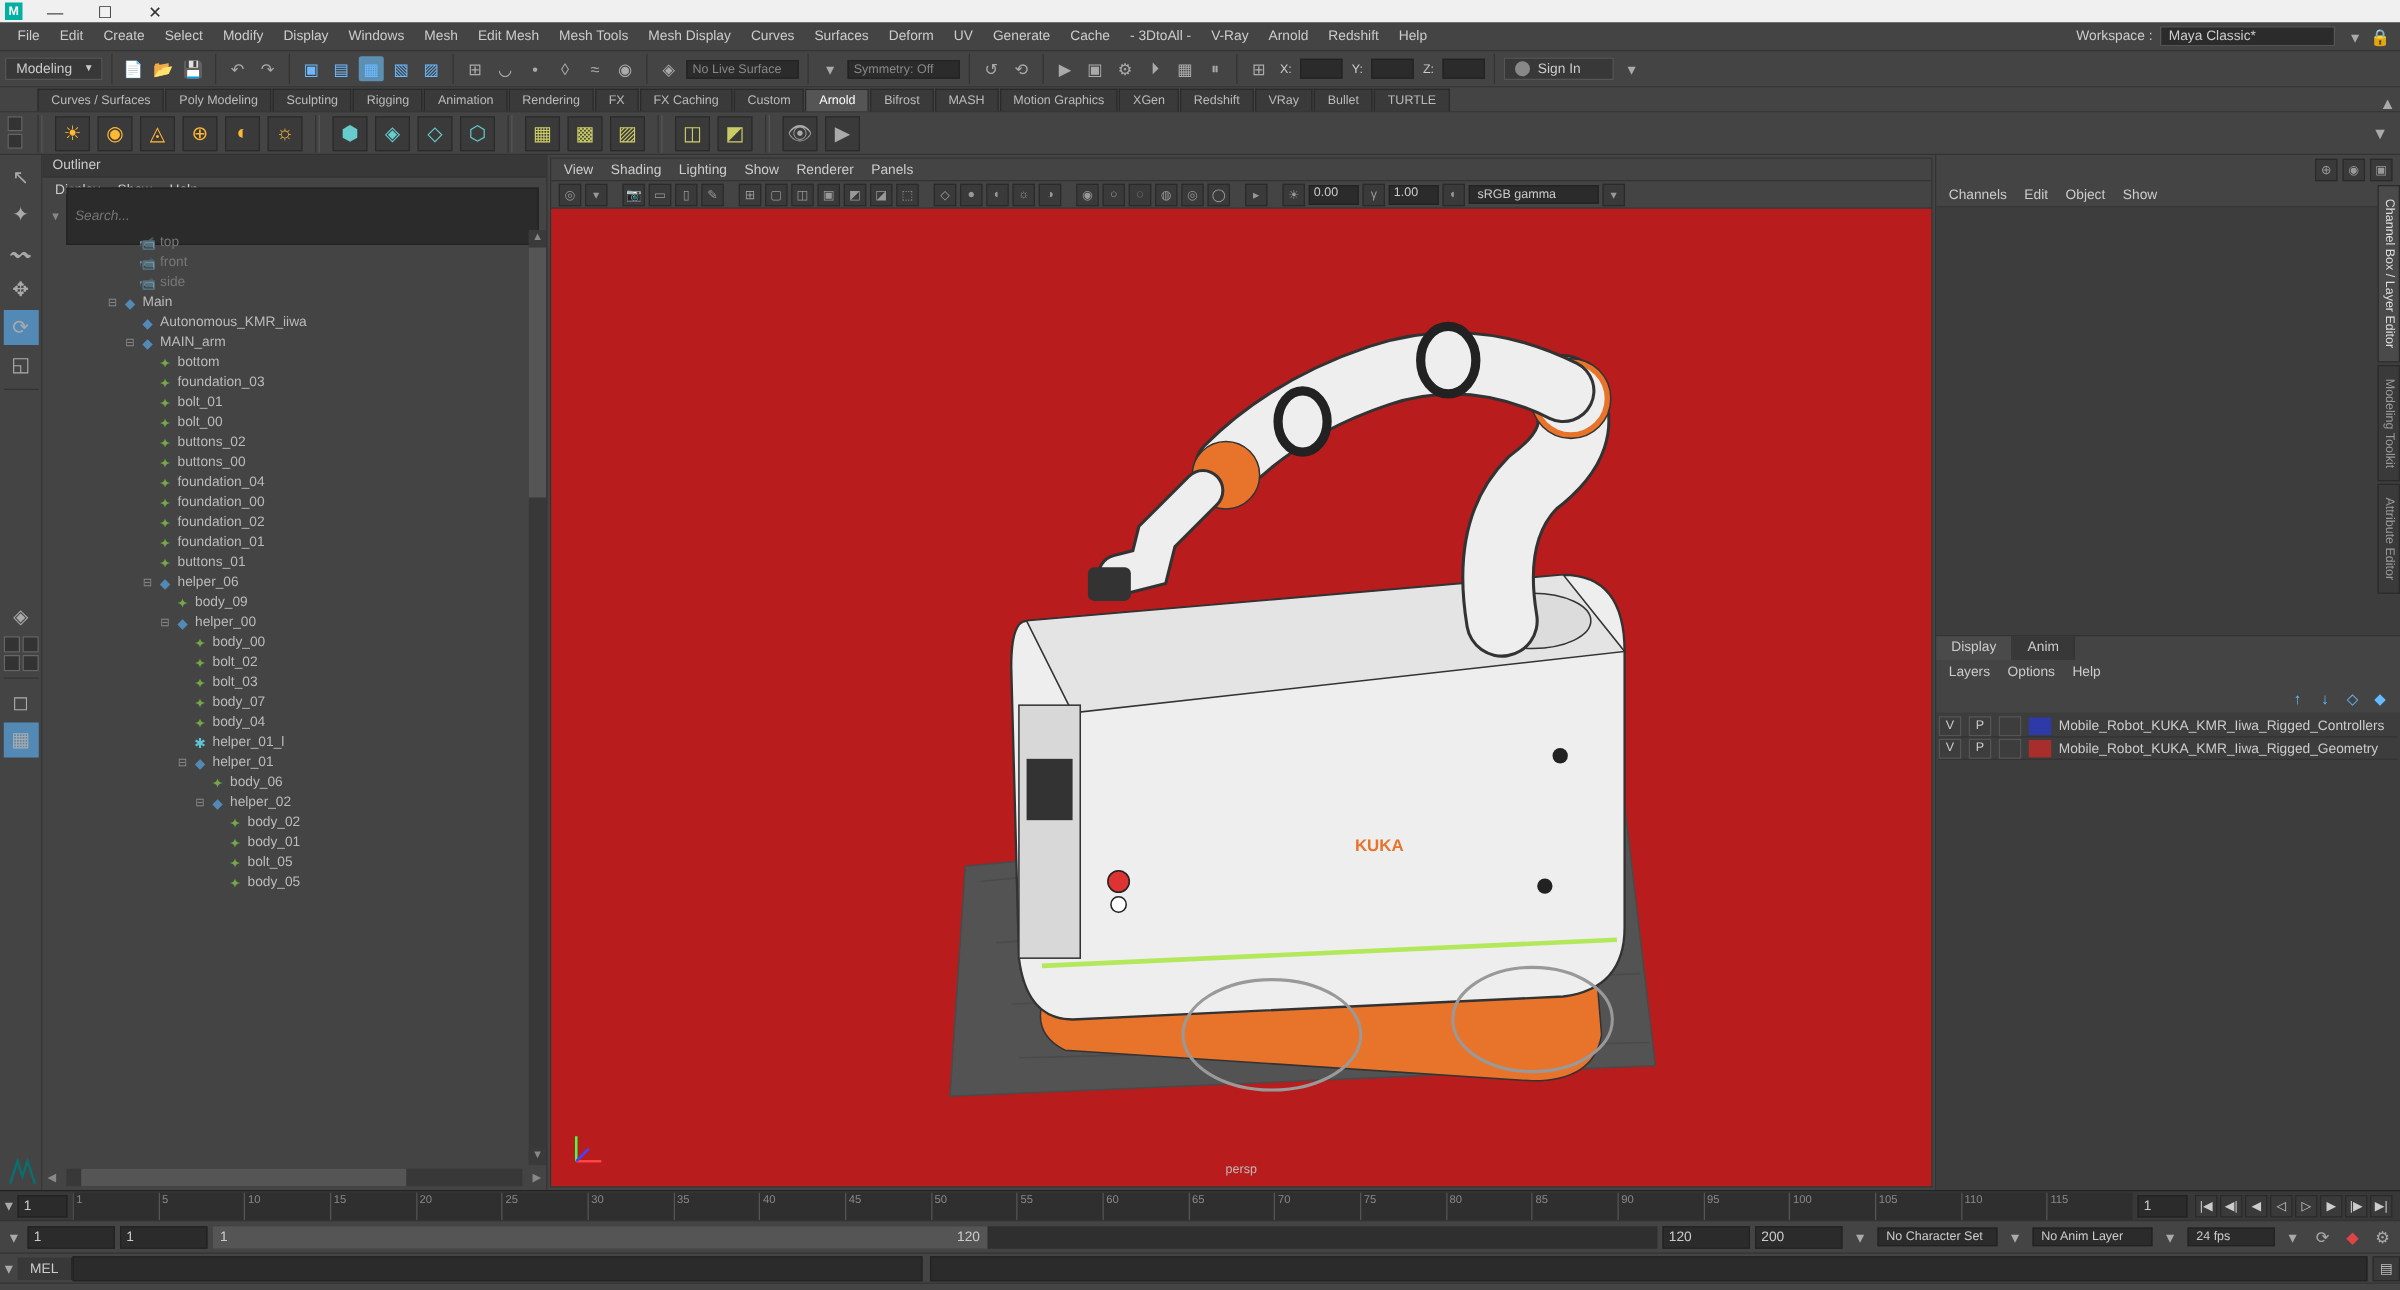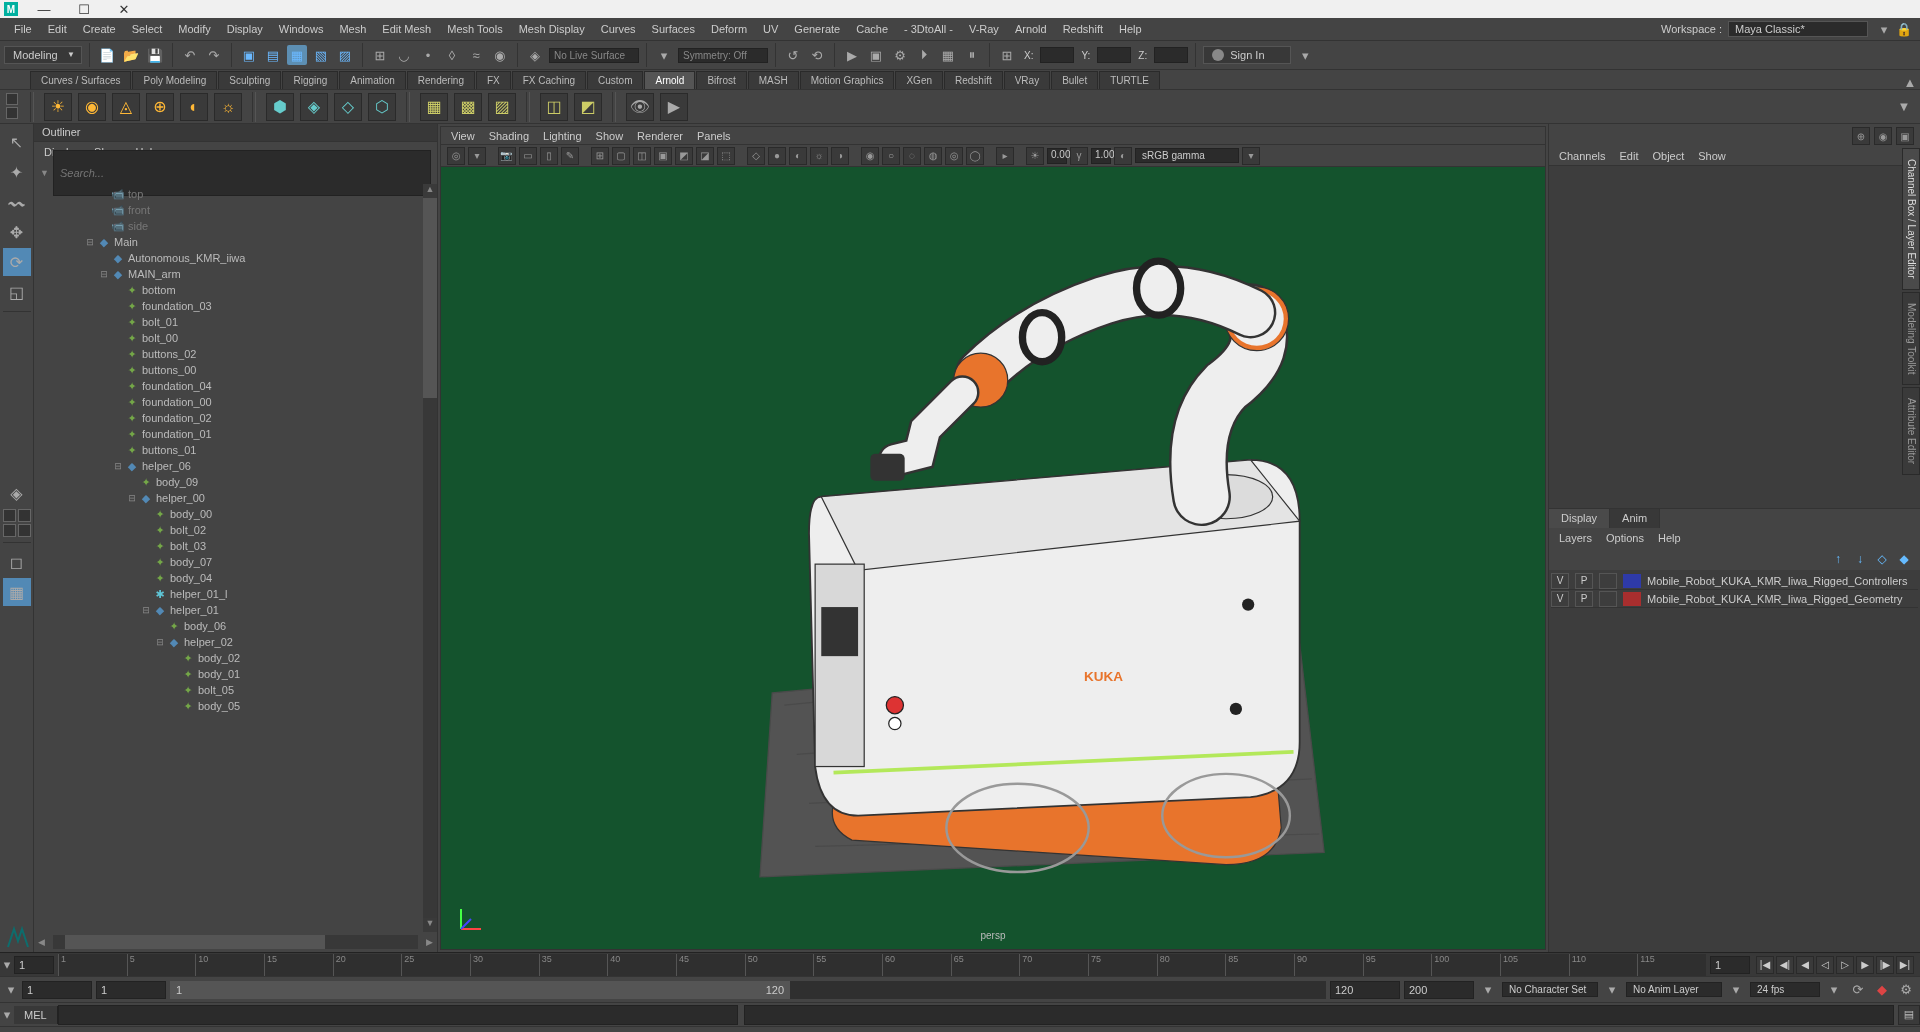--- a/index.html
+++ b/index.html
@@ -77,23 +77,23 @@
 .maya-logo { width: 30px; height: 30px; display:flex; align-items:center; justify-content:center; margin-left:2px;}
 .outliner-hscroll { flex: 1; height: 14px; background: #383838; margin: 0 4px; position: relative; }
 .outliner-hscroll .thumb { position: absolute; left: 12px; height: 14px; width: 260px; background: #555; }
 
 
 .viewport-wrap { flex: 1; display: flex; flex-direction: column; background: #444; border: 1px solid #333; margin: 2px; }
 .vp-menu { height: 18px; display: flex; align-items: center; gap: 14px; padding: 0 10px; color: #ccc; font-size: 11px; border-bottom: 1px solid #333; }
 .vp-toolbar { height: 22px; display: flex; align-items: center; gap: 3px; padding: 0 6px; border-bottom: 1px solid #333; }
 .vp-tb-btn { width: 18px; height: 18px; background: #3a3a3a; border: 1px solid #2a2a2a; display:flex; align-items:center; justify-content:center; font-size:10px; color:#999; }
 .vp-tb-sep { width: 6px; }
-.vp-num { background: #2b2b2b; border: 1px solid #222; width: 20px; height: 16px; color: #ccc; font-size: 10px; padding: 0 3px; }
+.vp-num { background: #2b2b2b; border: 1px solid #222; width: 40px; height: 16px; color: #ccc; font-size: 10px; padding: 0 3px; }
 .vp-select { background: #2b2b2b; border: 1px solid #222; color: #ccc; font-size: 10px; padding: 1px 6px; width: 104px; }
-.viewport { flex: 1; background: #14532d; position: relative; overflow: hidden; }
+.viewport { flex: 1; background: #b91c1c; position: relative; overflow: hidden; }
 .axis-gizmo { position: absolute; left: 14px; bottom: 14px; width: 30px; height: 30px; }
 .persp-label { position: absolute; bottom: 8px; left: 50%; transform: translateX(-50%); color: #bbb; font-size: 10px; }
 
 
 .right-panel { width: 372px; background: #444444; border-left: 1px solid #333; display: flex; flex-direction: column; }
 .right-content { flex:1; display:flex; flex-direction:column; }
 .rp-menu { height: 20px; display: flex; align-items: center; gap: 14px; padding: 0 10px; color: #ccc; font-size: 11px; border-bottom: 1px solid #333; }
 .rp-empty { flex: 1; background: #3d3d3d; }
 .rp-tabs { height: 20px; display: flex; border-top: 1px solid #333; }
 .rp-tab { padding: 3px 12px; background: #383838; color: #ccc; font-size: 11px; border-right: 1px solid #333; }

